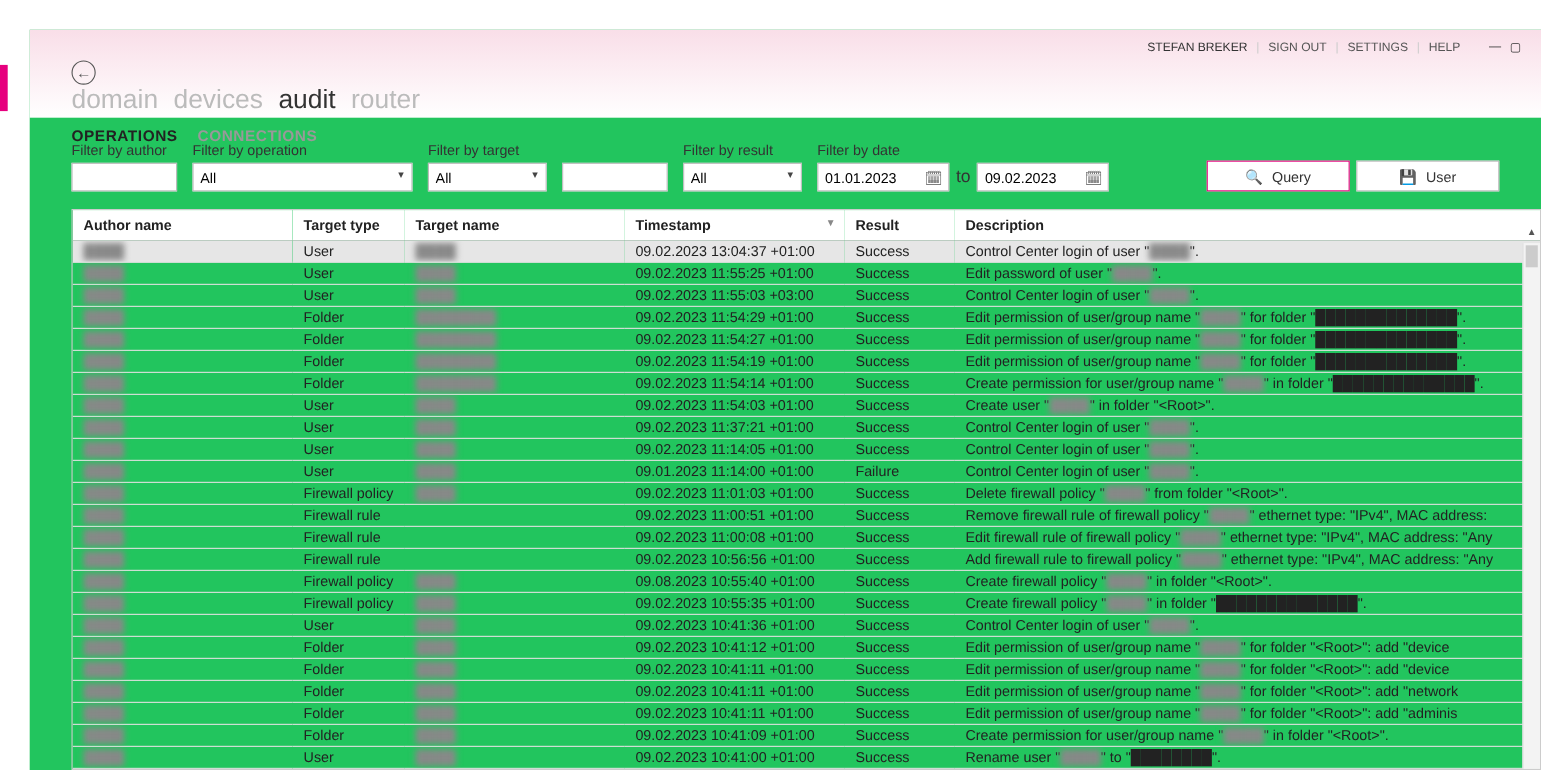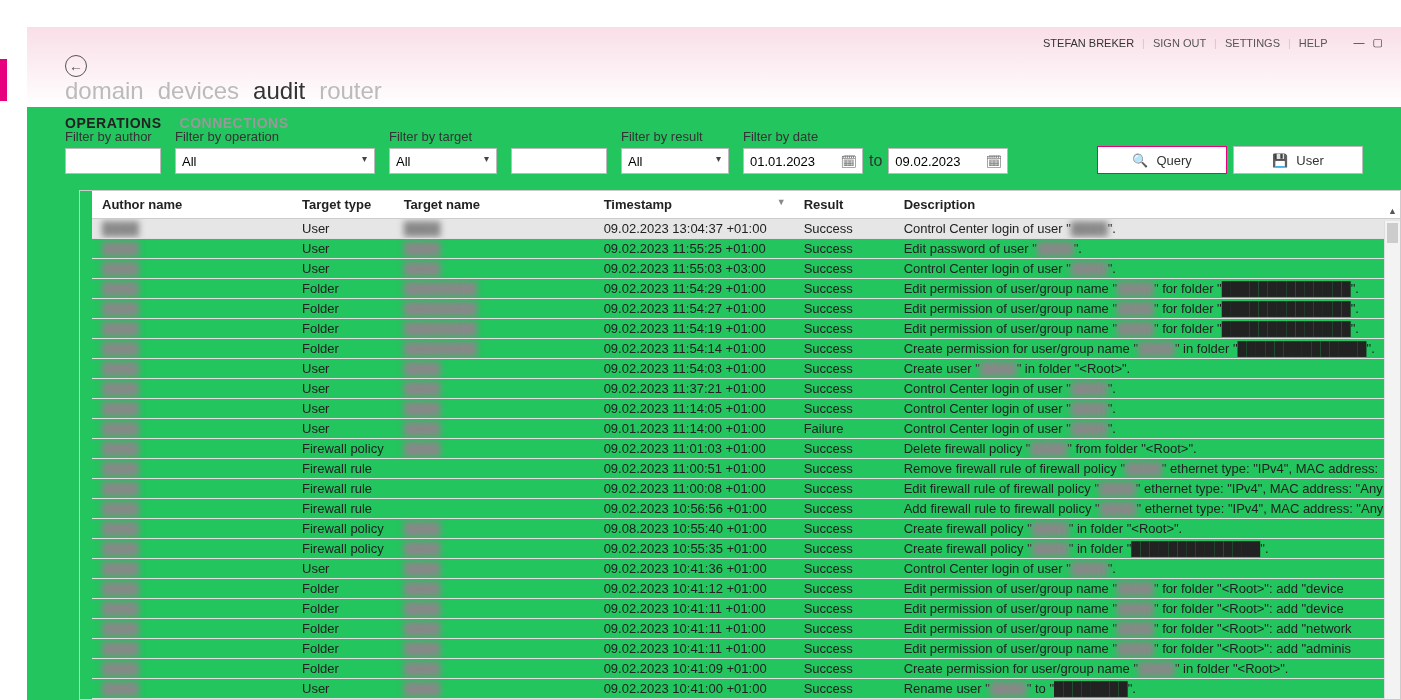--- a/index.html
+++ b/index.html
@@ -234,27 +234,26 @@
     .btn-query .icn { color: #e6007e; }
 
     .btn-save {
       color: #333;
       width: 130px;
       justify-content: center;
     }
     .btn-save .icn { color: #6b4b9a; }
 
     .table-container {
-      margin: 4px 0 0 52px;
+      margin: 4px 0 0 38px;
       border: 1px solid #ccc;
       flex: 1;
       overflow: hidden;
       position: relative;
       min-height: 510px;
-      padding-left: 12px;
     }
 
     table {
       width: 100%;
       border-collapse: collapse;
       font-size: 13px;
       color: #222;
     }
 
     thead th {

